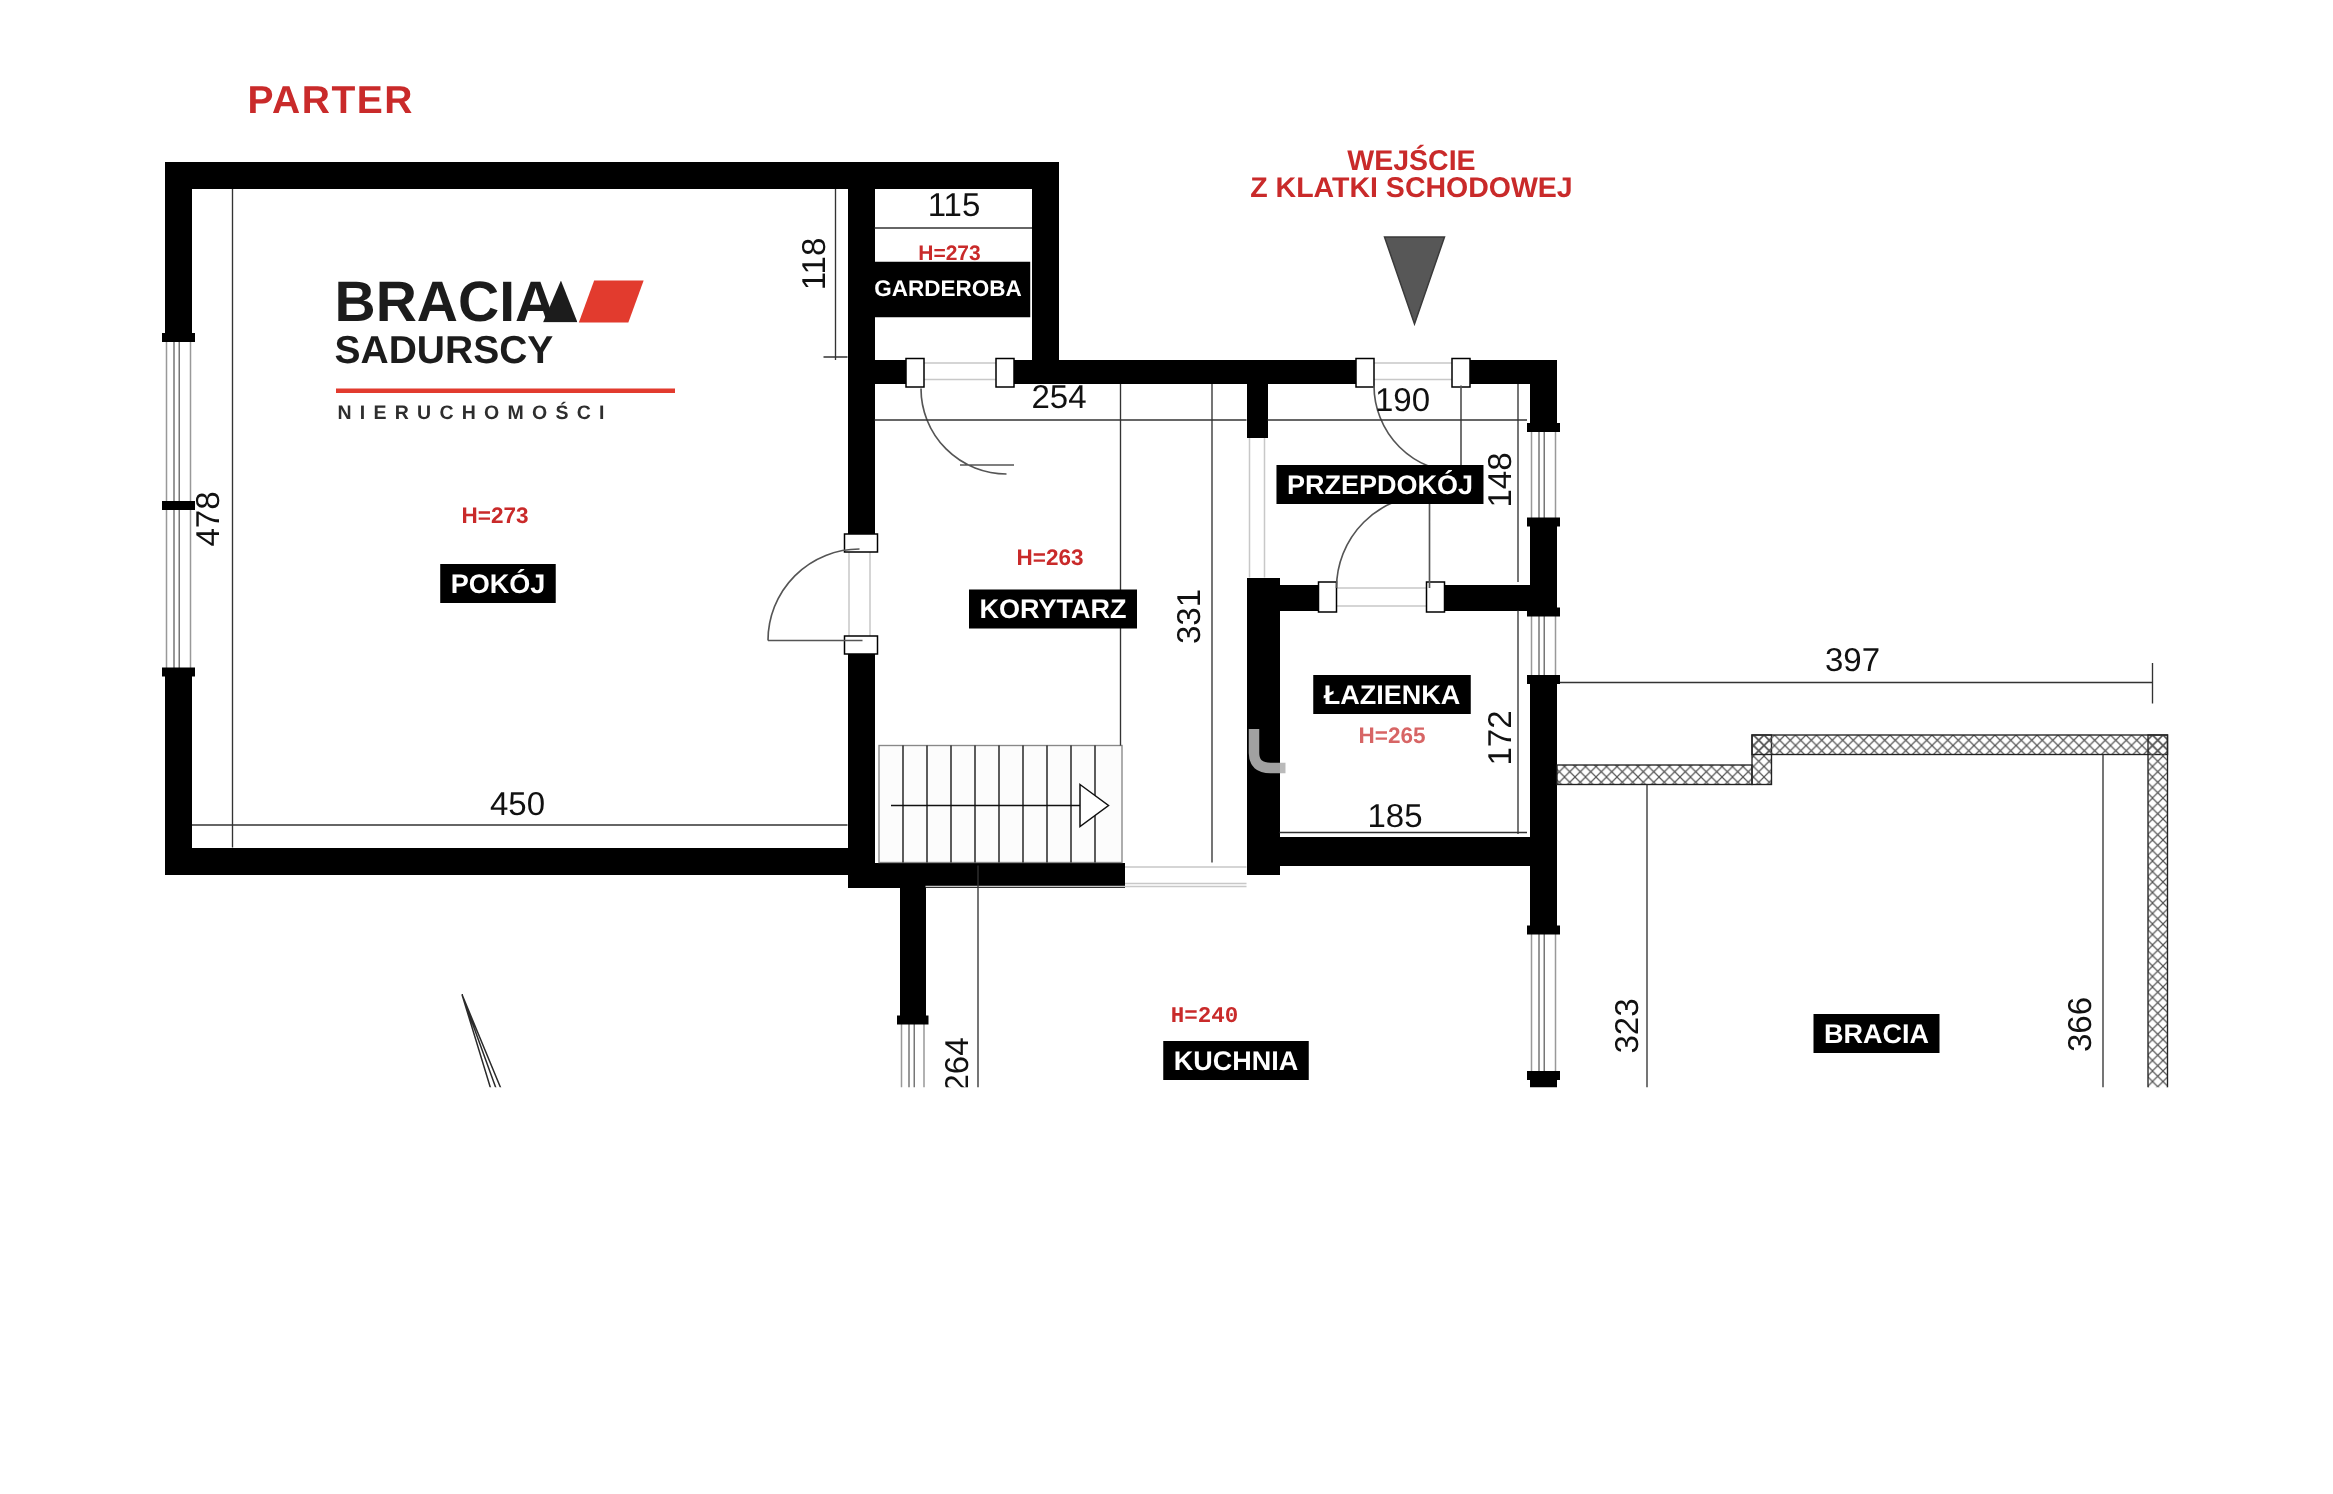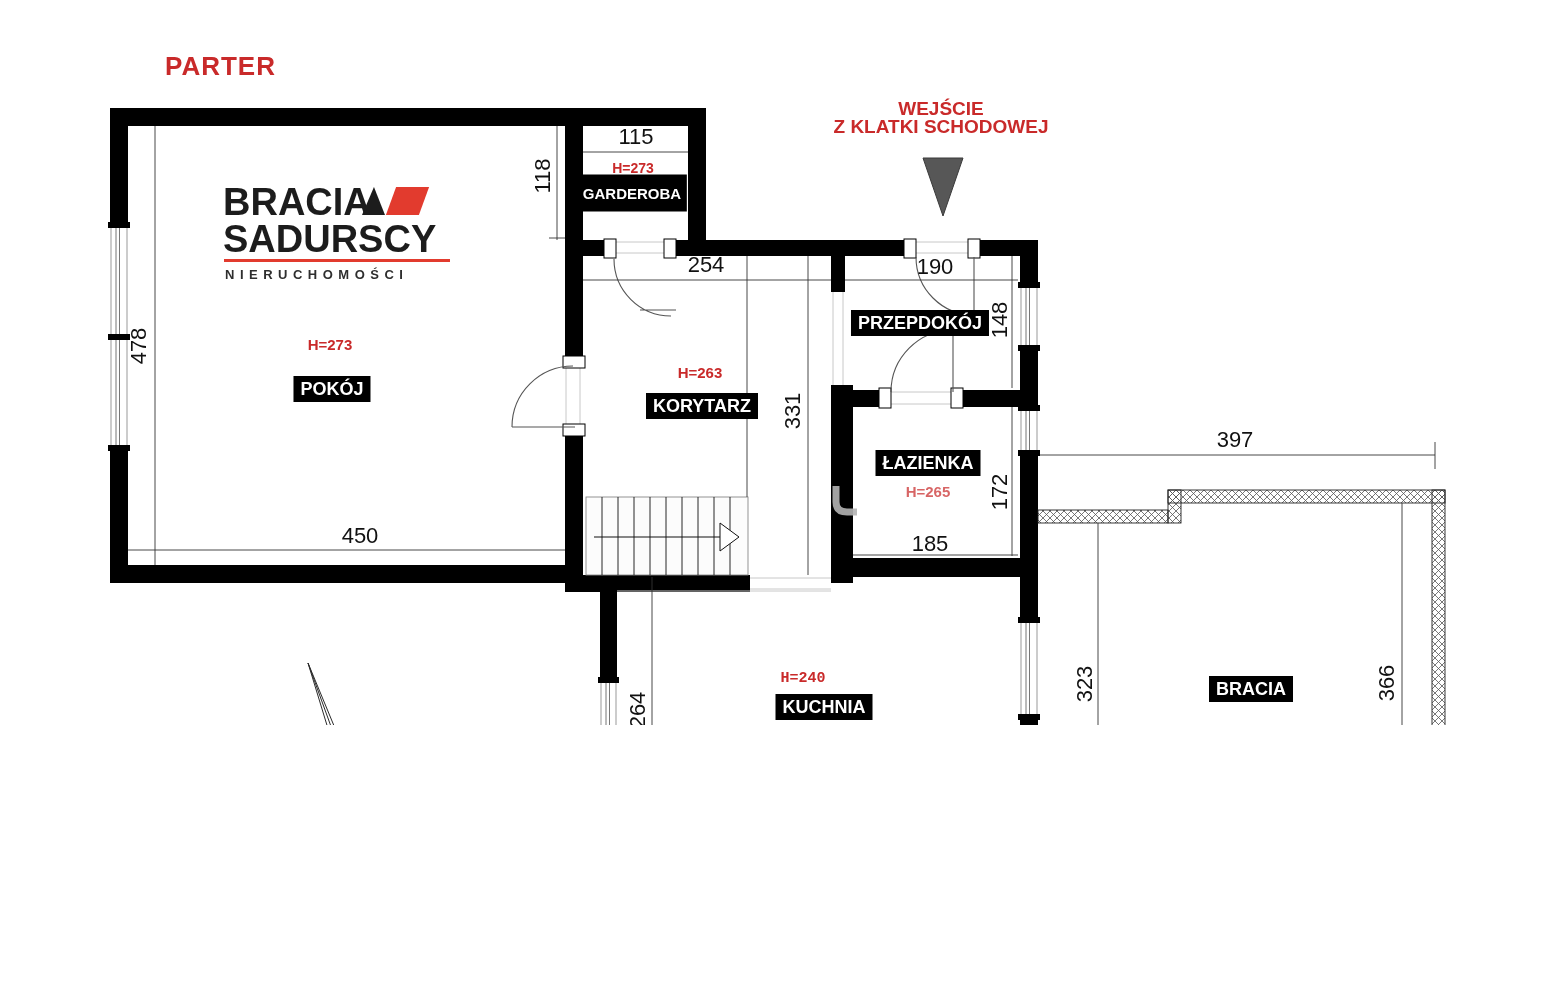--- a/index.html
+++ b/index.html
@@ -15,21 +15,21 @@
         font-size:18px;padding:4px 7px;}
   .room.sm{font-size:15px;padding:11px 6px;}
   .hdim{transform:translate(-50%,-50%);color:#c92a2a;font-size:15px;font-weight:600;}
   .hdim.faded{opacity:.72;}
   .logo{left:223px;top:183px;width:240px;height:110px;}
   .logo .l1{position:absolute;left:0;top:0;font-size:38px;font-weight:bold;color:#1c1c1c;letter-spacing:0;}
   .logo .wedge{position:absolute;left:139px;top:4px;width:23px;height:28px;background:#1c1c1c;
                clip-path:polygon(0 100%,52% 0,100% 100%);}
   .logo .redmark{position:absolute;left:168px;top:4px;width:33px;height:28px;background:#e23b2e;
                transform:skewX(-20deg);}
-  .logo .l2{position:absolute;left:0;top:37px;font-size:38px;font-weight:bold;color:#1c1c1c;}
+  .logo .l2{position:absolute;left:0;top:37px;font-size:26px;font-weight:bold;color:#1c1c1c;}
   .logo .rule{position:absolute;left:1px;top:76px;width:226px;height:3px;background:#e23b2e;}
   .logo .tagline{position:absolute;left:2px;top:85px;font-size:13px;font-weight:600;
                letter-spacing:5.5px;color:#2e2e2e;}
   .photostrip{position:absolute;left:0;top:988px;width:1555px;height:8px;
      background:repeating-linear-gradient(90deg,#c5ccd1 0 38px,#f3f5f6 38px 52px,
         #b4bcc2 52px 92px,#eef0f2 92px 118px);}
 </style>
 </head>
 <body>
 
@@ -214,21 +214,21 @@
 
   <span class="abs dim" style="left:636px;top:137px;">115</span>
   <span class="abs dim v" style="left:543px;top:176px;">118</span>
   <span class="abs dim" style="left:706px;top:265px;">254</span>
   <span class="abs dim v" style="left:793px;top:411px;">331</span>
   <span class="abs dim" style="left:935px;top:267px;">190</span>
   <span class="abs dim v" style="left:1000px;top:320px;">148</span>
   <span class="abs dim v" style="left:1000px;top:492px;">172</span>
   <span class="abs dim" style="left:930px;top:544px;">185</span>
   <span class="abs dim v" style="left:139px;top:346px;">478</span>
-  <span class="abs dim" style="left:360px;top:536px;">450</span>
+  <span class="abs dim" style="left:345px;top:536px;">450</span>
   <span class="abs dim v" style="left:638px;top:710px;">264</span>
   <span class="abs dim" style="left:820px;top:812px;">417</span>
   <span class="abs dim" style="left:1235px;top:440px;">397</span>
   <span class="abs dim v" style="left:1085px;top:684px;">323</span>
   <span class="abs dim v" style="left:1387px;top:683px;">366</span>
 
   <div class="photostrip"></div>
 </div>
 
 </body></html>

